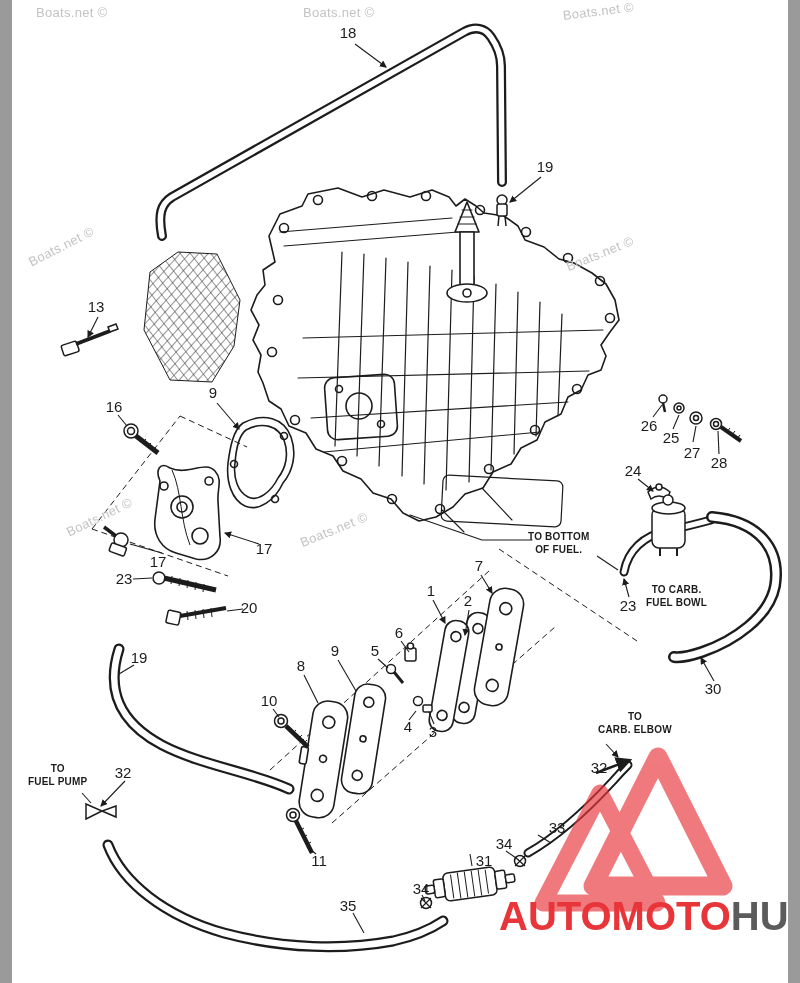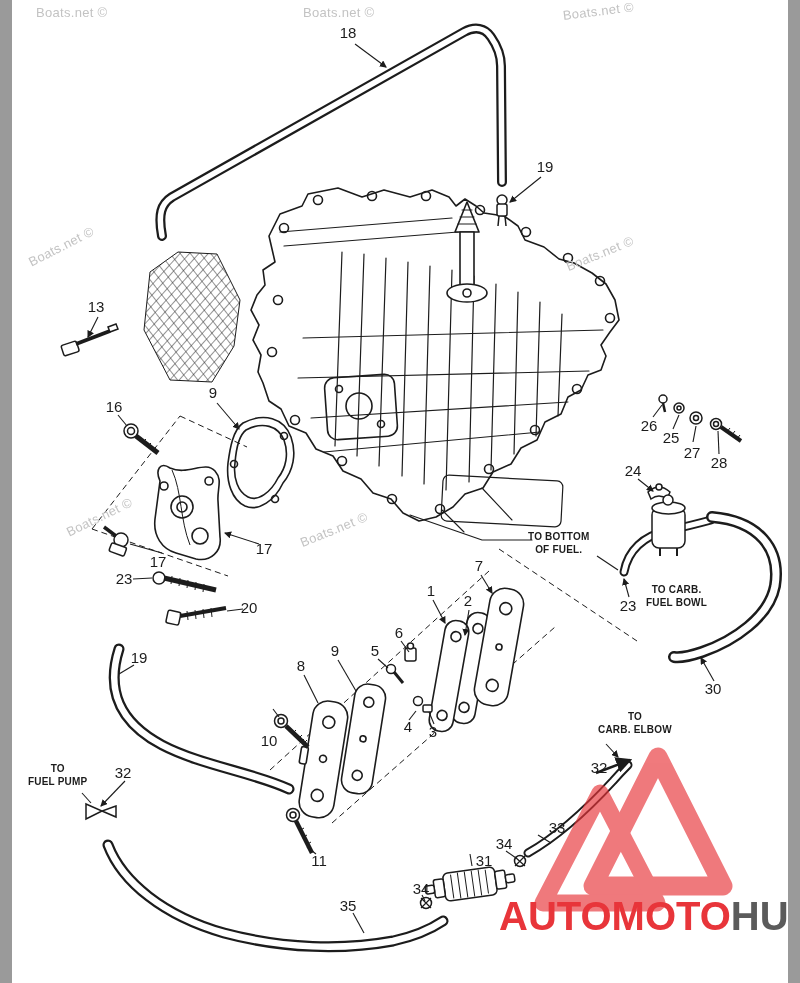--- a/index.html
+++ b/index.html
@@ -353,21 +353,21 @@
   <span class="callout" style="left:616px;top:605px">23</span>
   <span class="callout" style="left:237px;top:607px">20</span>
   <span class="callout" style="left:467px;top:565px">7</span>
   <span class="callout" style="left:419px;top:590px">1</span>
   <span class="callout" style="left:456px;top:600px">2</span>
   <span class="callout" style="left:387px;top:632px">6</span>
   <span class="callout" style="left:363px;top:650px">5</span>
   <span class="callout" style="left:127px;top:657px">19</span>
   <span class="callout" style="left:323px;top:650px">9</span>
   <span class="callout" style="left:289px;top:665px">8</span>
-  <span class="callout" style="left:257px;top:740px">10</span>
+  <span class="callout" style="left:257px;top:700px">10</span>
   <span class="callout" style="left:396px;top:726px">4</span>
   <span class="callout" style="left:421px;top:731px">3</span>
   <span class="callout" style="left:701px;top:688px">30</span>
   <span class="callout" style="left:111px;top:772px">32</span>
   <span class="callout" style="left:587px;top:767px">32</span>
   <span class="callout" style="left:545px;top:827px">33</span>
   <span class="callout" style="left:492px;top:843px">34</span>
   <span class="callout" style="left:472px;top:860px">31</span>
   <span class="callout" style="left:307px;top:860px">11</span>
   <span class="callout" style="left:409px;top:888px">34</span>

